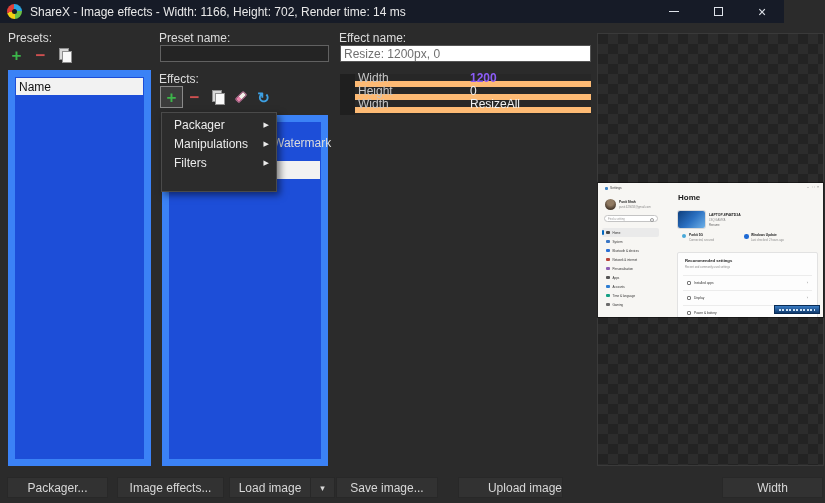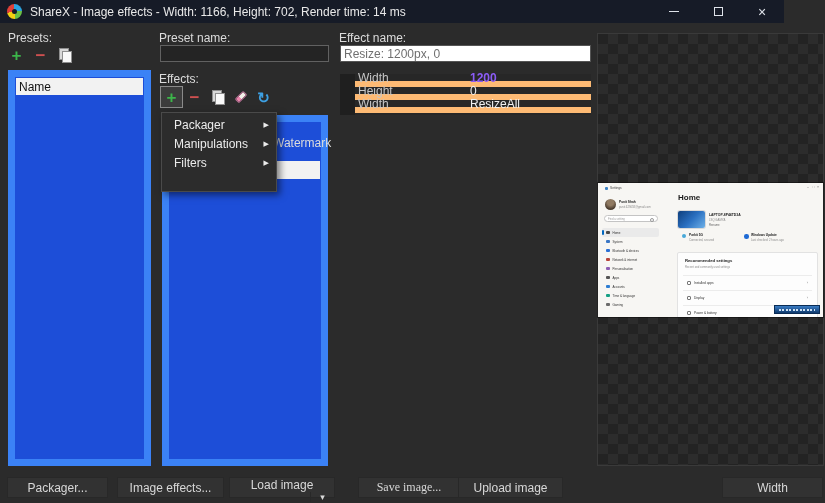--- a/index.html
+++ b/index.html
@@ -306,27 +306,27 @@
 
   <div class="mt-watermark"></div>
 </div>
 
 <div class="fbtn" style="left:7px; width:101px;">
     <span>Packager...</span>
   </div>
 <div class="fbtn" style="left:117px; width:107px;">
     <span>Image effects...</span>
   </div>
-<div class="fbtn split" style="left:229px; width:106px;flex-direction:column;">
+<div class="fbtn split" style="left:229px; width:106px;">
   <span class="split-label">Load image</span>
   <span class="caret-zone">
       <span>▾</span>
     </span>
 </div>
-<div class="fbtn" style="left:358px; width:102px;font-family:Liberation Serif, serif;">
+<div class="fbtn" style="left:336px; width:102px;">
     <span>Save image...</span>
   </div>
-<div class="fbtn" style="left:458px; width:105px;">
+<div class="fbtn" style="left:458px; width:105px;justify-content:flex-end;">
     <span>Upload image</span>
   </div>
 <div class="fbtn" style="left:722px; width:101px;">
     <span>Width</span>
   </div>
 
 </body></html>

